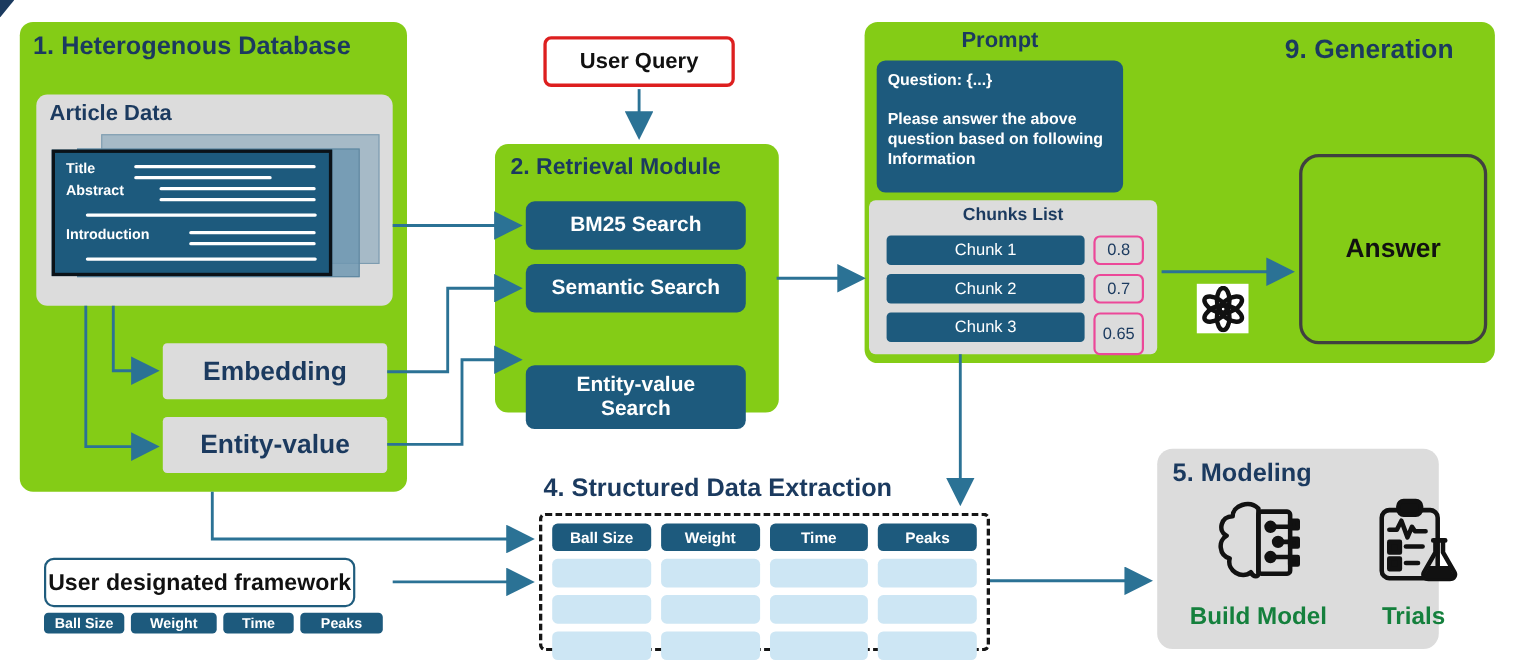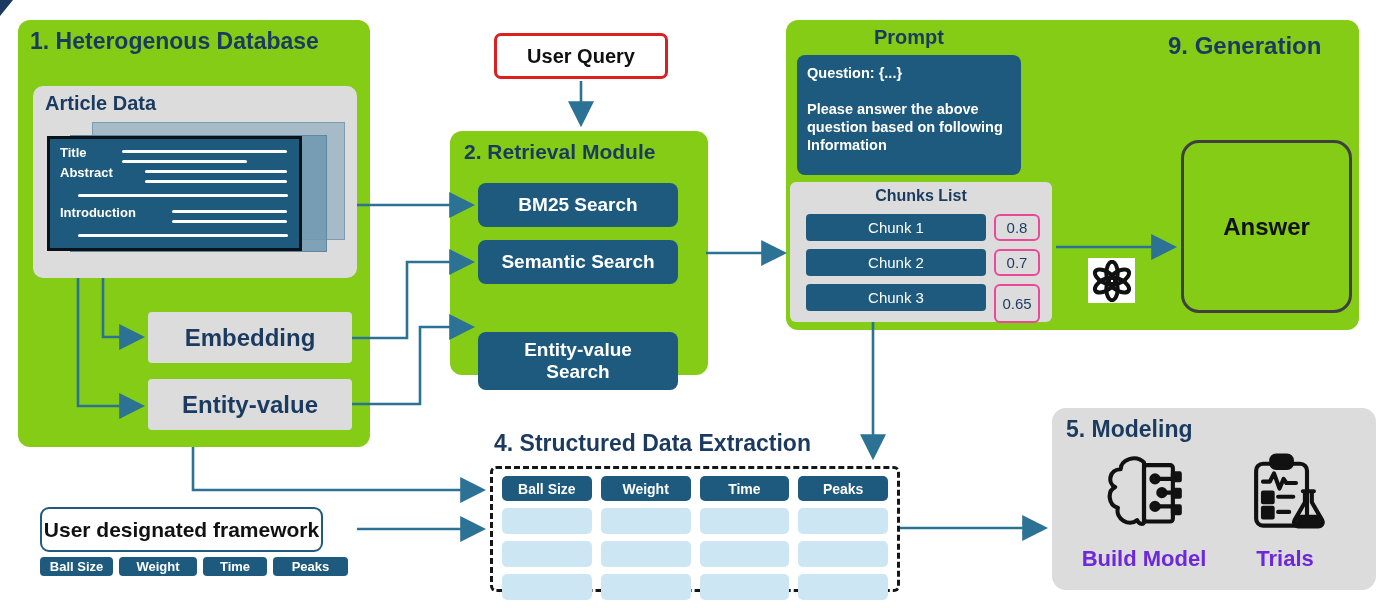--- a/index.html
+++ b/index.html
@@ -19,21 +19,21 @@
              justify-content:center;font-size:15px;}
   .score-box{background:#dcdcdc;border:2px solid #ec4899;border-radius:6px;color:#1b3a5f;
              display:flex;align-items:center;justify-content:center;font-size:15px;}
   .hdr-cell{background:#1d5a7d;color:#fff;font-weight:bold;font-size:14px;border-radius:5px;
             display:flex;align-items:center;justify-content:center;height:25px;}
   .empty-cell{background:#cde6f4;border-radius:5px;height:26px;}
   .grid4{display:grid;grid-template-columns:repeat(4,1fr);gap:7px 9px;}
   .chip{background:#1d5a7d;color:#fff;font-weight:bold;font-size:13px;border-radius:4px;
         display:flex;align-items:center;justify-content:center;height:19px;}
   .model-item{display:flex;flex-direction:column;align-items:center;}
-  .model-label{color:#6d28d9;font-weight:bold;font-size:22px;margin-top:4px;white-space:nowrap;}
+  .model-label{color:#15803d;font-weight:bold;font-size:22px;margin-top:4px;white-space:nowrap;}
   svg.overlay{position:absolute;left:0;top:0;pointer-events:none;}
 </style>
 </head>
 <body>
 
 <div id="canvas">
 
   <div class="abs" style="left:0;top:0;width:13px;height:16px;background:#1b3a5f;clip-path:polygon(0 0,100% 0,0 100%);"></div>
 
   <div class="abs panel-blue" style="left:18px;top:20px;width:352px;height:427px;">
@@ -162,21 +162,21 @@
               box-sizing:border-box;display:flex;align-items:center;justify-content:center;">
     <span style="color:#111;font-weight:bold;font-size:21px;">User designated framework</span>
   </div>
   <div class="abs" style="left:40px;top:557px;display:flex;gap:6px;">
     <div class="chip" style="width:73px;">Ball Size</div>
     <div class="chip" style="width:78px;">Weight</div>
     <div class="chip" style="width:64px;">Time</div>
     <div class="chip" style="width:75px;">Peaks</div>
   </div>
 
-  <div class="abs box-gray" style="left:1052px;top:408px;width:324px;height:182px;border-radius:14px;">
+  <div class="abs box-gray" style="left:1052px;top:408px;width:256px;height:182px;border-radius:14px;">
     <div class="abs heading" style="left:14px;top:8px;font-size:23px;">5. Modeling</div>
 
     <div class="abs model-item" style="left:22px;top:42px;width:140px;">
       <span>
         <svg width="88" height="88" viewBox="0 0 64 64" fill="none" stroke="#111" stroke-width="3" stroke-linejoin="round" stroke-linecap="round">
           <path d="M32,9 C26,3 15,7 15,14 C7,14 5,24 11,27 C5,30 6,40 13,42 C11,50 21,56 27,51 C29,55 32,54 32,52 Z"></path>
           <rect x="32" y="11" width="21" height="41" rx="2"></rect>
           <path d="M40,21 H53"></path>
             <circle cx="40" cy="21" r="2.6"></circle>
           <path d="M45,31 H53"></path>

